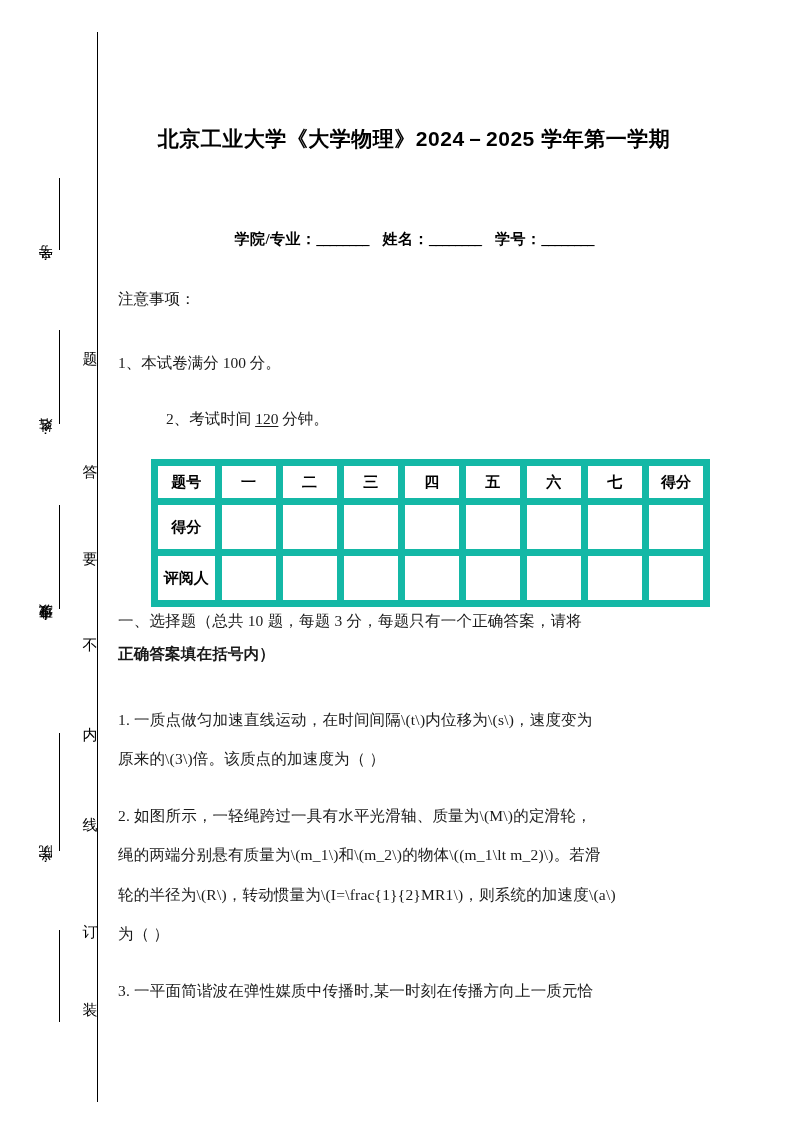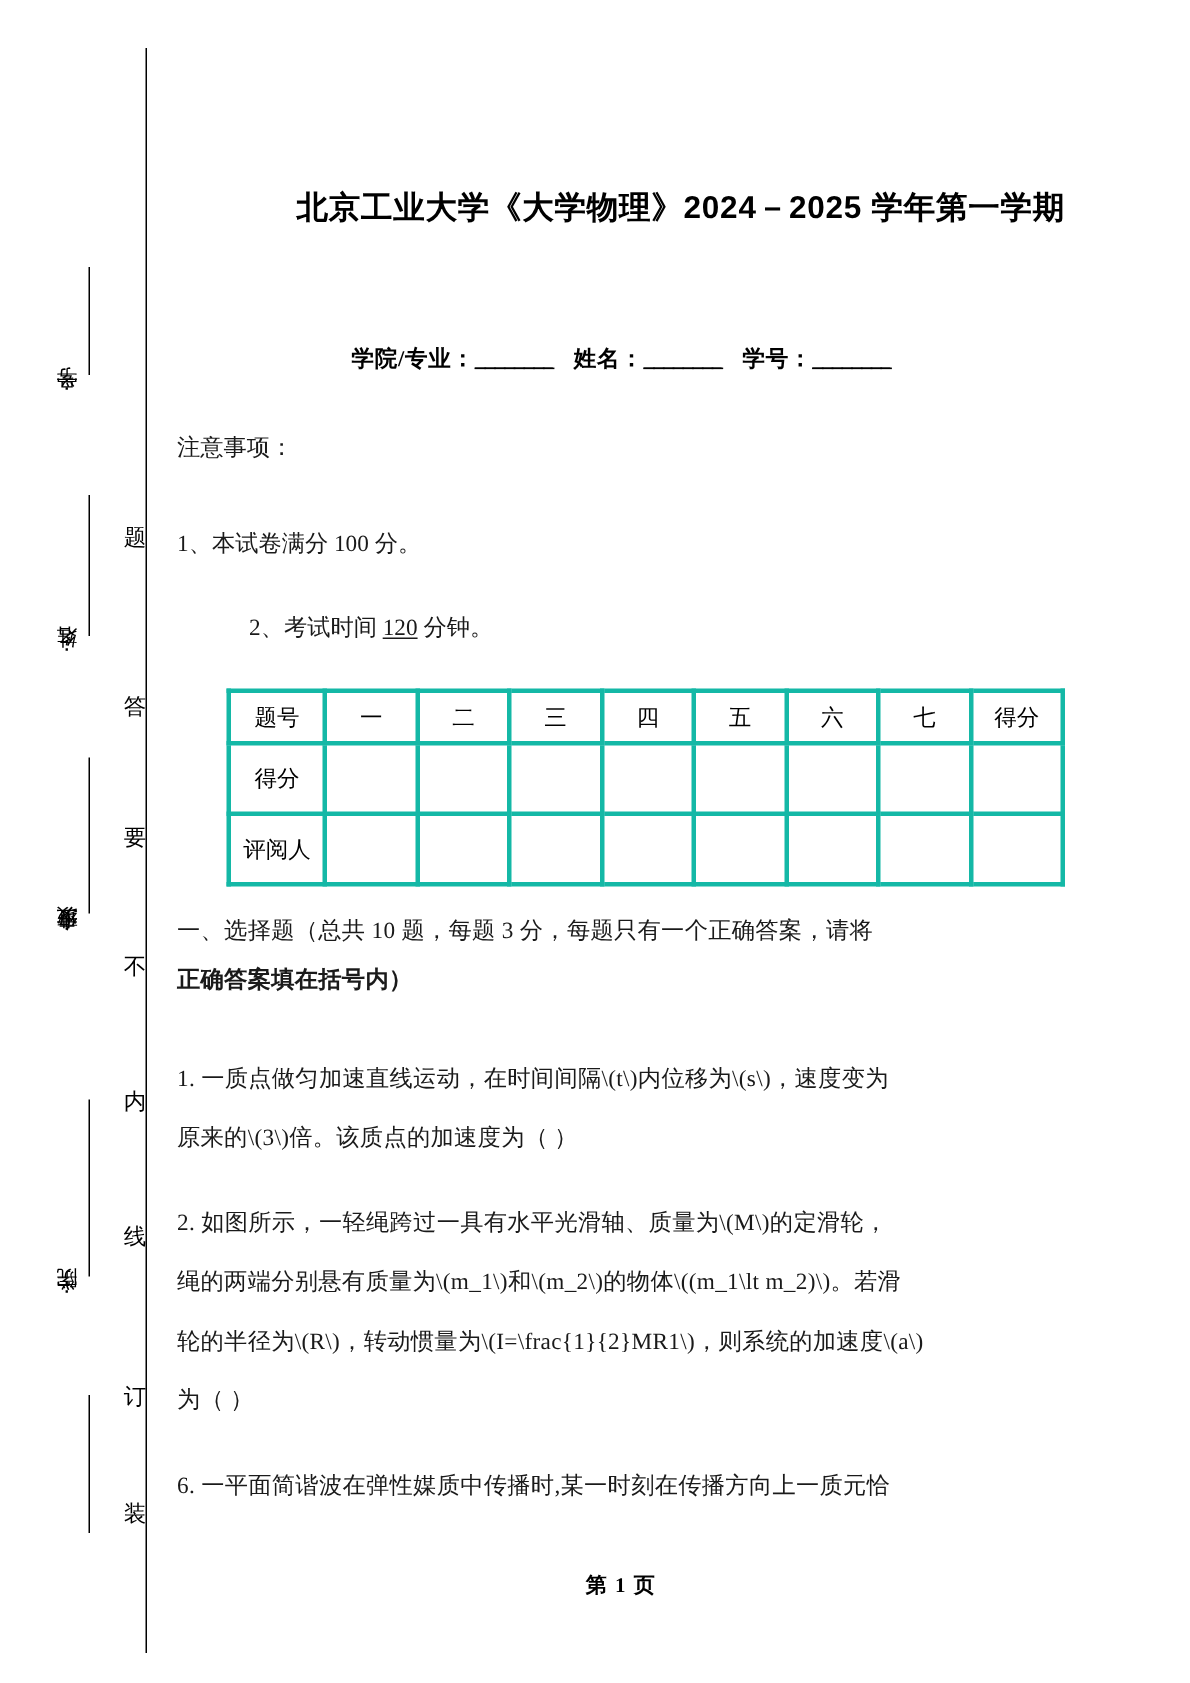--- a/index.html
+++ b/index.html
@@ -91,21 +91,21 @@
     top: 0;
     width: 592px;
     height: 1122px;
   }
 
   .doc-title {
     font-family: "Liberation Sans", "DejaVu Sans", sans-serif;
     font-weight: bold;
     font-size: 21px;
     line-height: 37px;
-    text-align: right;
+    text-align: center;
     margin: 0;
     padding: 0;
     letter-spacing: 0.5px;
   }
   #title-block {
     position: absolute;
     left: 0;
     top: 120px;
     width: 592px;
   }
@@ -144,24 +144,24 @@
   
   #score-table {
     position: absolute;
     left: 33px;
     top: 459px;
     border-collapse: collapse;
     table-layout: fixed;
     font-family: "Liberation Sans", "DejaVu Sans", sans-serif;
   }
   #score-table td {
-    border: 3px solid #14b8a6;
+    border: 7px solid #14b8a6;
     text-align: center;
     vertical-align: middle;
-    font-weight: normal;
+    font-weight: bold;
     font-size: 15px;
     padding: 0;
   }
   #score-table td.lead { width: 65px; }
   #score-table td.cell { width: 62px; }
   #score-table tr.r-head td { height: 32px; }
   #score-table tr.r-body td { height: 44px; }
 
   
   #page-footer {
@@ -274,16 +274,15 @@
   <div class="body-line justify" style="top:643px;font-weight:bold;">正确答案填在括号内）</div>
 
   <div class="body-line justify" style="top:709px;">1. 一质点做匀加速直线运动，在时间间隔\(t\)内位移为\(s\)，速度变为</div>
   <div class="body-line justify" style="top:748px;">原来的\(3\)倍。该质点的加速度为（   ）</div>
 
   <div class="body-line justify" style="top:805px;">2. 如图所示，一轻绳跨过一具有水平光滑轴、质量为\(M\)的定滑轮，</div>
   <div class="body-line justify" style="top:844px;">绳的两端分别悬有质量为\(m_1\)和\(m_2\)的物体\((m_1\lt m_2)\)。若滑</div>
   <div class="body-line justify" style="top:884px;">轮的半径为\(R\)，转动惯量为\(I=\frac{1}{2}MR1\)，则系统的加速度\(a\)</div>
   <div class="body-line justify" style="top:923px;">为（   ）</div>
 
-  <div class="body-line justify" style="top:980px;">6. 一平面简谐波在弹性媒质中传播时,某一时刻在传播方向上一质元恰</div>
-
-  <div id="page-footer">第 1 页</div>
+  <div class="body-line justify" style="top:980px;">3. 一平面简谐波在弹性媒质中传播时,某一时刻在传播方向上一质元恰</div>
+
 </div>
 
 </body></html>

